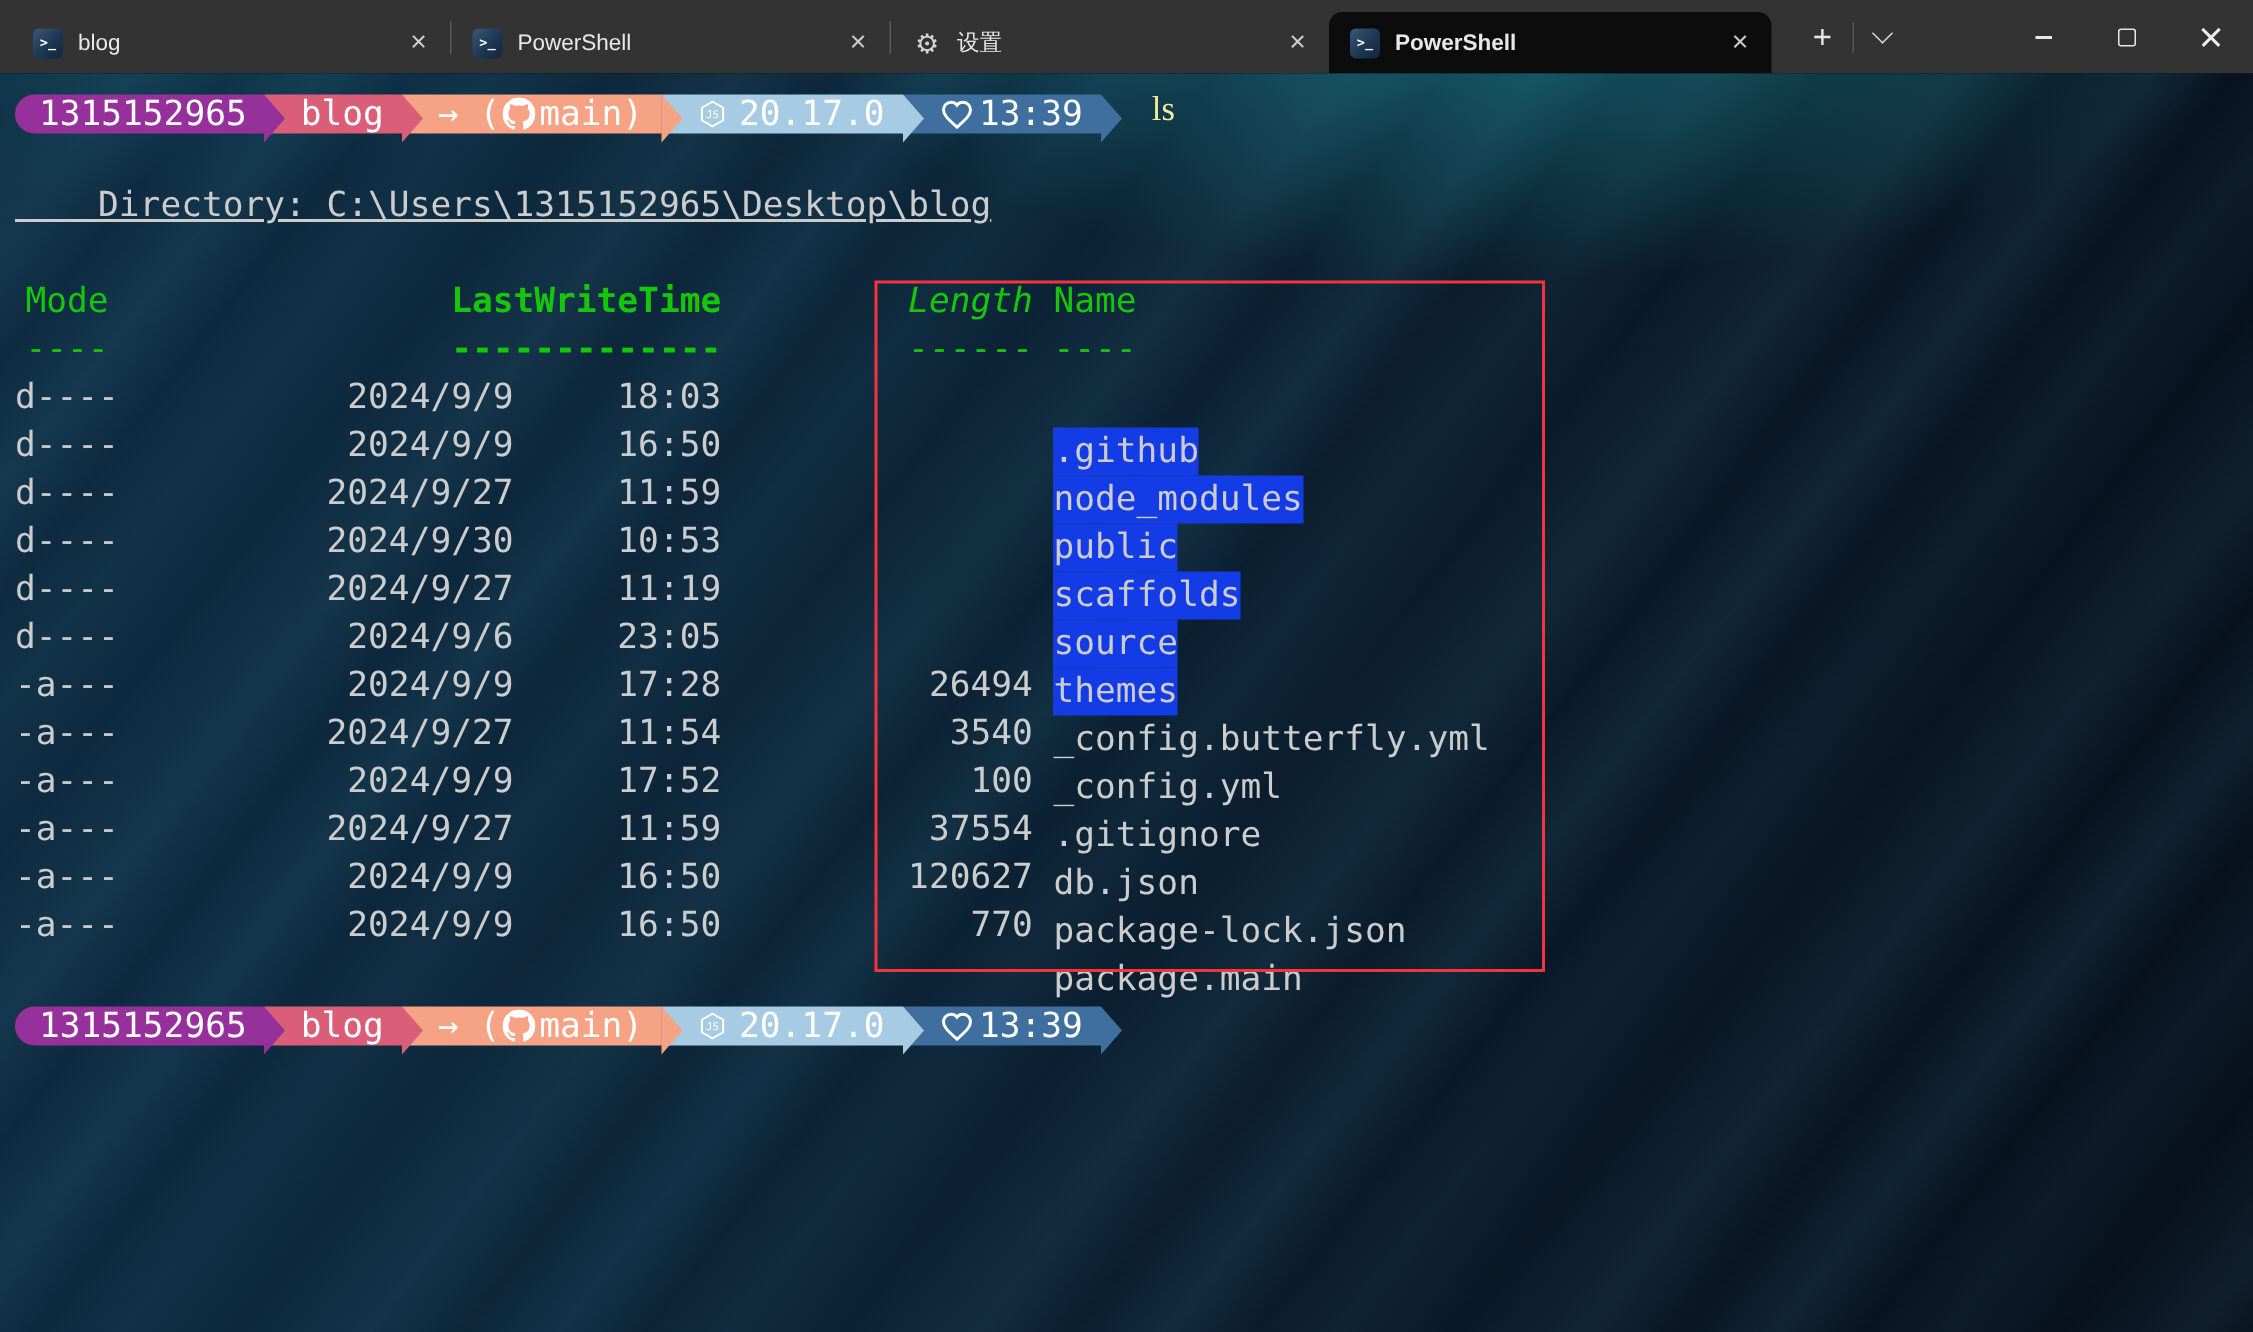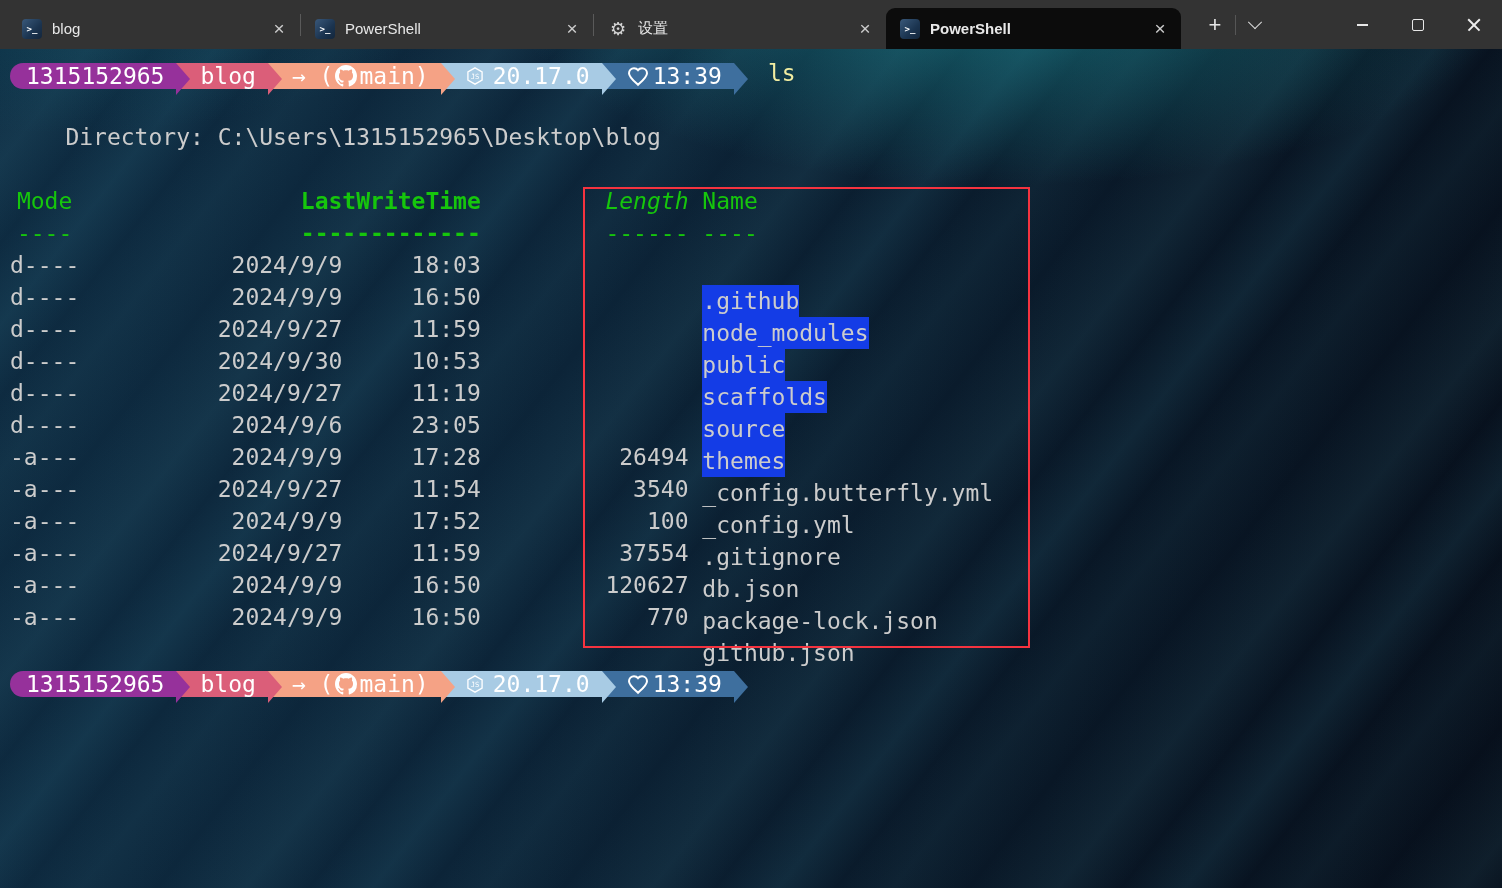--- a/index.html
+++ b/index.html
@@ -39,36 +39,36 @@
     background-color:#0a1c2b;
     background-image:
       radial-gradient(900px 340px at 67% -6%, rgba(30,150,158,0.55), rgba(30,150,158,0) 55%),
       radial-gradient(700px 280px at 4% -10%, rgba(22,115,130,0.30), rgba(22,115,130,0) 60%),
       repeating-linear-gradient(128deg,
          rgba(96,185,205,0.00) 0px,  rgba(96,185,205,0.09) 70px,
          rgba(96,185,205,0.00) 120px, rgba(70,155,180,0.12) 170px,
          rgba(70,155,180,0.00) 215px, rgba(96,185,205,0.06) 260px,
          rgba(96,185,205,0.00) 320px),
       linear-gradient(104deg,#0e2c42 0%,#0c2438 38%,#091726 72%,#070f1b 100%);}
-  .line{height:32px;line-height:32px;white-space:pre;}
+  .line{height:32px;line-height:32px;white-space:pre;text-decoration:underline;}
 
   
   .pline{display:flex;height:32px;align-items:flex-end;}
   .seg{position:relative;display:flex;align-items:center;color:#fff;padding:0 12px 0 24px;}
   .seg::after{content:"";position:absolute;left:100%;top:0;width:0;height:0;
      border-top:16px solid transparent;border-bottom:16px solid transparent;
      border-left:14px solid var(--c);}
   .seg-user{--c:#96319b;background:var(--c);z-index:5;border-radius:16px 0 0 16px;padding-left:16px;}
   .seg-dir {--c:#db5e79;background:var(--c);z-index:4;}
   .seg-git {--c:#f5a285;background:var(--c);z-index:3;}
   .seg-node{--c:#a8cbe4;background:var(--c);z-index:2;}
   .seg-time{--c:#3e6f9e;background:var(--c);z-index:1;margin-top:40px;}
   .seg svg{display:block;}
   .git-ic{margin:0 2px;} .node-ic{margin-right:8px;} .heart-ic{margin-right:3px;}
-  .cmd{color:#f2eda1;margin-left:34px;line-height:32px;}
+  .cmd{color:#f2eda1;margin-left:34px;line-height:32px;font-family:Liberation Serif, serif;}
 
   
   .green{color:#16c60c;}
   .italic{font-style:italic;}
   .trow{display:flex;height:32px;line-height:32px;white-space:pre;}
   .c-mode{width:5ch;text-align:center;}
   .c-lwt{width:29ch;text-align:right;font-weight:bold;}
   .c-date{width:19ch;text-align:right;}
   .c-time{width:10ch;text-align:right;}
   .c-len{width:15ch;text-align:right;}
@@ -179,21 +179,21 @@
         <div class="trow"><span class="c-mode">d----</span><span class="c-date">2024/9/9</span><span class="c-time">16:50</span><span class="c-len"></span><span class="c-gap"></span><span class="c-name"><span class="nm hl">node_modules</span></span></div>
         <div class="trow"><span class="c-mode">d----</span><span class="c-date">2024/9/27</span><span class="c-time">11:59</span><span class="c-len"></span><span class="c-gap"></span><span class="c-name"><span class="nm hl">public</span></span></div>
         <div class="trow"><span class="c-mode">d----</span><span class="c-date">2024/9/30</span><span class="c-time">10:53</span><span class="c-len"></span><span class="c-gap"></span><span class="c-name"><span class="nm hl">scaffolds</span></span></div>
         <div class="trow"><span class="c-mode">d----</span><span class="c-date">2024/9/27</span><span class="c-time">11:19</span><span class="c-len"></span><span class="c-gap"></span><span class="c-name"><span class="nm hl">source</span></span></div>
         <div class="trow"><span class="c-mode">d----</span><span class="c-date">2024/9/6</span><span class="c-time">23:05</span><span class="c-len"></span><span class="c-gap"></span><span class="c-name"><span class="nm hl">themes</span></span></div>
         <div class="trow"><span class="c-mode">-a---</span><span class="c-date">2024/9/9</span><span class="c-time">17:28</span><span class="c-len">26494</span><span class="c-gap"></span><span class="c-name"><span class="nm">_config.butterfly.yml</span></span></div>
         <div class="trow"><span class="c-mode">-a---</span><span class="c-date">2024/9/27</span><span class="c-time">11:54</span><span class="c-len">3540</span><span class="c-gap"></span><span class="c-name"><span class="nm">_config.yml</span></span></div>
         <div class="trow"><span class="c-mode">-a---</span><span class="c-date">2024/9/9</span><span class="c-time">17:52</span><span class="c-len">100</span><span class="c-gap"></span><span class="c-name"><span class="nm">.gitignore</span></span></div>
         <div class="trow"><span class="c-mode">-a---</span><span class="c-date">2024/9/27</span><span class="c-time">11:59</span><span class="c-len">37554</span><span class="c-gap"></span><span class="c-name"><span class="nm">db.json</span></span></div>
         <div class="trow"><span class="c-mode">-a---</span><span class="c-date">2024/9/9</span><span class="c-time">16:50</span><span class="c-len">120627</span><span class="c-gap"></span><span class="c-name"><span class="nm">package-lock.json</span></span></div>
-        <div class="trow"><span class="c-mode">-a---</span><span class="c-date">2024/9/9</span><span class="c-time">16:50</span><span class="c-len">770</span><span class="c-gap"></span><span class="c-name"><span class="nm">github.json</span></span></div>
+        <div class="trow"><span class="c-mode">-a---</span><span class="c-date">2024/9/9</span><span class="c-time">16:50</span><span class="c-len">770</span><span class="c-gap"></span><span class="c-name"><span class="nm">package.main</span></span></div>
       </div>
 
     <div class="line"></div>
 
     <div class="pline">
       <div class="seg seg-user">
         <span>1315152965</span>
       </div>
       <div class="seg seg-dir">
         <span>blog</span>

